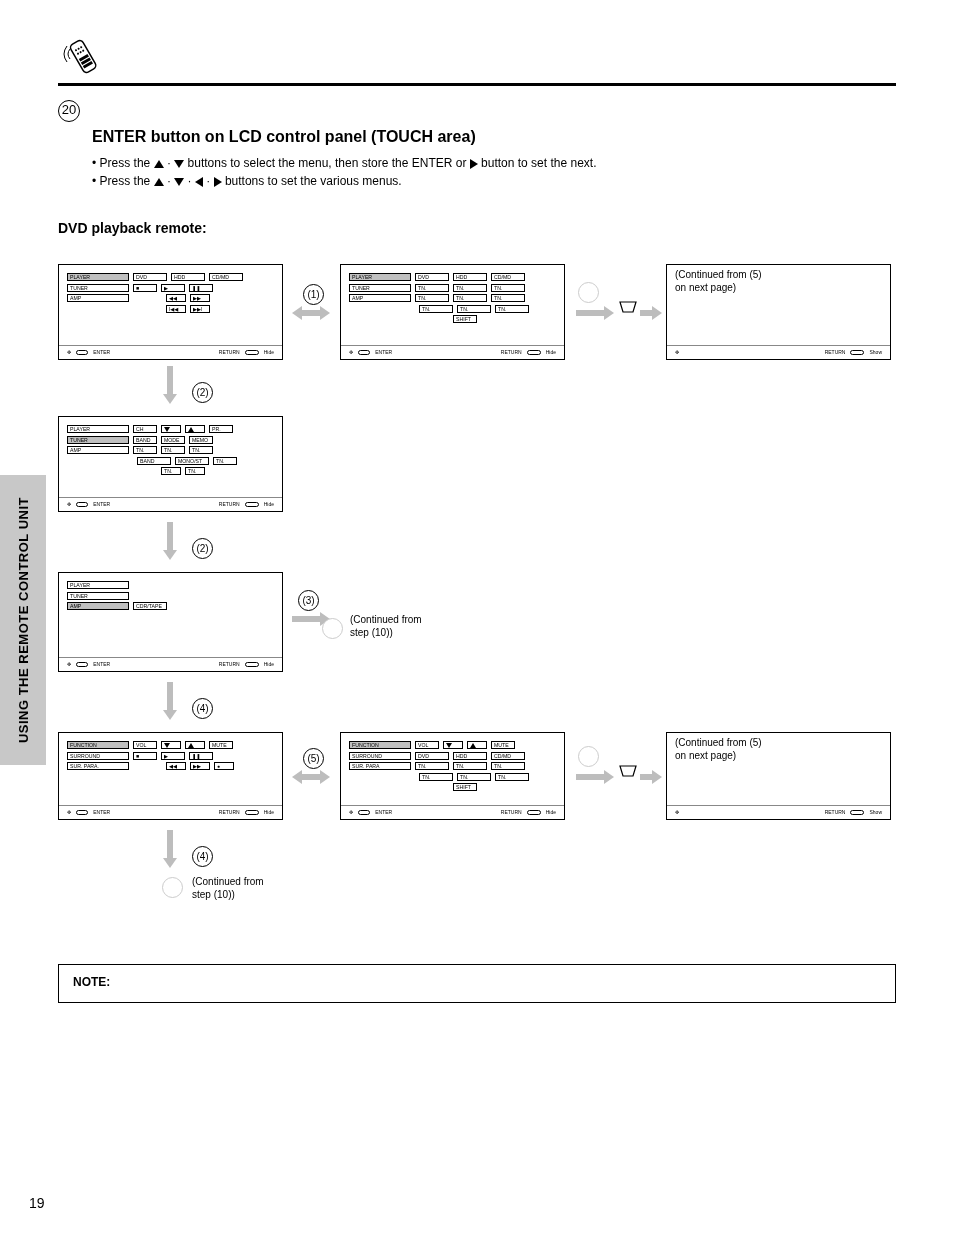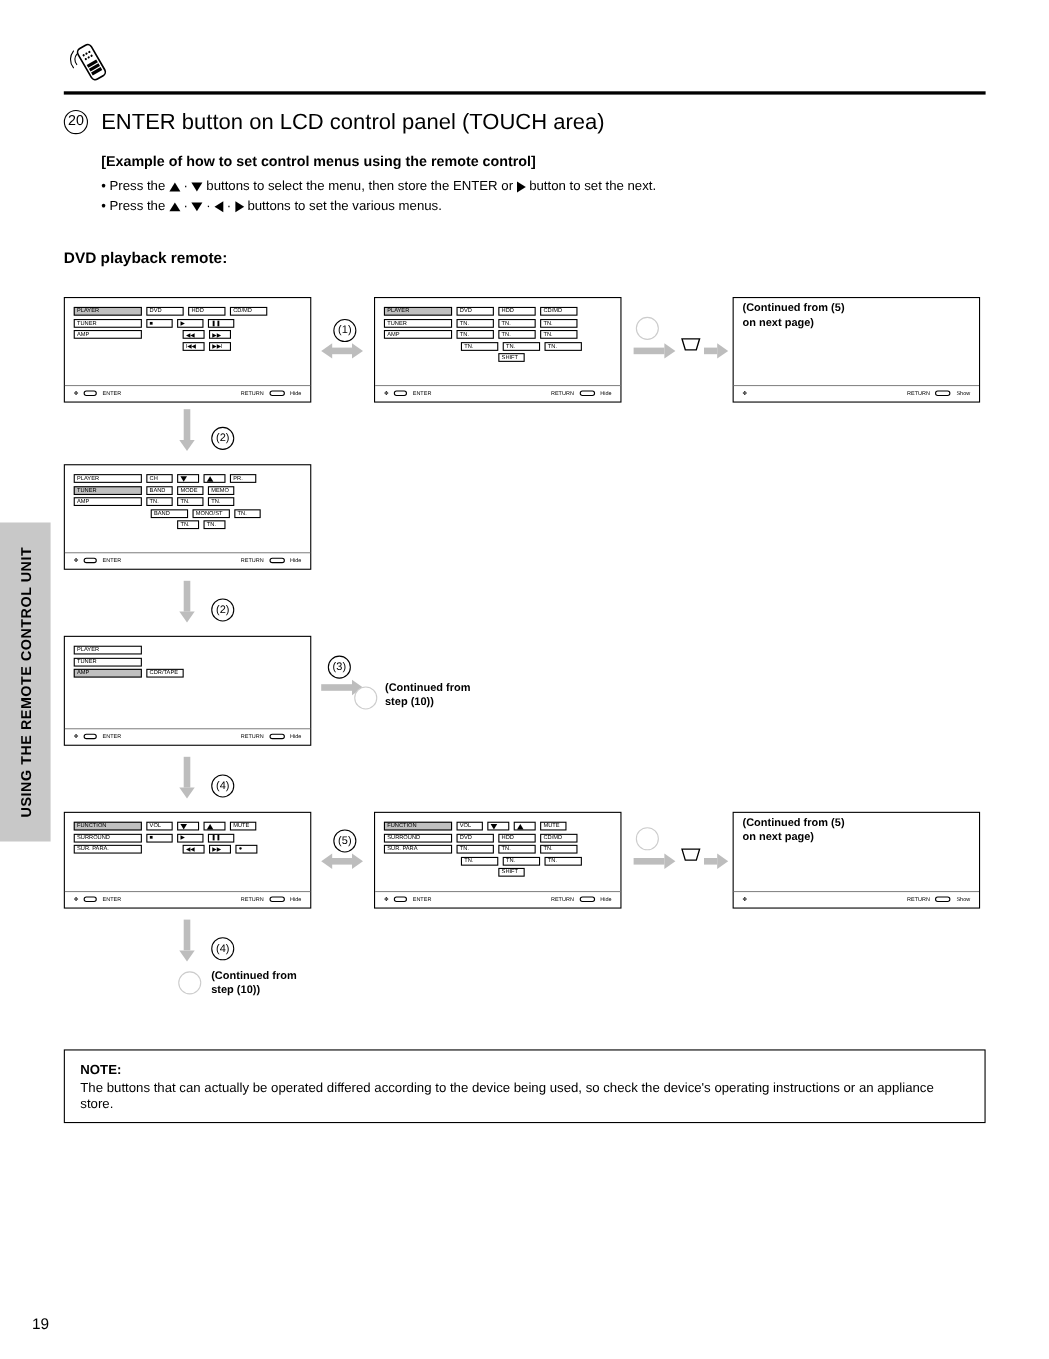--- a/index.html
+++ b/index.html
@@ -20,21 +20,21 @@
   .page{padding:55px 58px 30px 58px;}
   .zebra{position:absolute;left:0;top:475px;width:46px;height:290px;background:#c8c8c8;display:flex;align-items:center;justify-content:center;}
   .zebra span{writing-mode:vertical-rl;transform:rotate(180deg);font-size:13px;font-weight:bold;letter-spacing:0.5px;}
   .remote-ic{position:absolute;left:60px;top:32px;}
   .remote-ic svg{width:48px;height:48px;}
   .hr{border:0;border-top:3px solid #000;margin:28px 0 14px 0;}
   .step-row{display:flex;align-items:flex-start;gap:12px;}
   .stepnum{font-size:16px;flex-shrink:0;position:relative;width:22px;height:22px;}
   .stepnum .cir{position:absolute;width:22px;height:22px;border:1.3px solid #000;border-radius:50%;left:0;top:0;}
   .stepnum .n{position:absolute;width:22px;text-align:center;top:2px;font-size:13px;font-weight:400;}
-  .title{font-weight:normal;font-size:20px;margin-bottom:8px;}
+  .title{font-weight:bold;font-size:16px;margin-bottom:8px;margin-top:28px;}
   .subtitle{font-size:13px;font-weight:bold;margin:16px 0 6px 0;}
   .body{font-size:12px;line-height:1.5;}
   .tri{display:inline-block;vertical-align:middle;}
   .tri.up{width:0;height:0;border-left:5px solid transparent;border-right:5px solid transparent;border-bottom:8px solid #000;}
   .tri.down{width:0;height:0;border-left:5px solid transparent;border-right:5px solid transparent;border-top:8px solid #000;}
   .tri.left{width:0;height:0;border-top:5px solid transparent;border-bottom:5px solid transparent;border-right:8px solid #000;}
   .tri.right{width:0;height:0;border-top:5px solid transparent;border-bottom:5px solid transparent;border-left:8px solid #000;}
   .panel{border:1.2px solid #000;font-size:6.3px;display:flex;flex-direction:column;justify-content:space-between;}
   .w1{width:225px;height:96px;}
   .w2{width:225px;height:88px;}
@@ -61,22 +61,22 @@
   .sgl-r{width:38px;height:14px;position:relative;}
   .sgl-r .bar{position:absolute;left:0;right:10px;top:4px;height:6px;background:#bdbdbd;}
   .sgl-r:after{content:"";position:absolute;right:0;top:0;border-top:7px solid transparent;border-bottom:7px solid transparent;border-left:10px solid #bdbdbd;}
   .sgl-d{width:14px;height:38px;position:relative;}
   .sgl-d .bar{position:absolute;top:0;bottom:10px;left:4px;width:6px;background:#bdbdbd;}
   .sgl-d:after{content:"";position:absolute;bottom:0;left:0;border-left:7px solid transparent;border-right:7px solid transparent;border-top:10px solid #bdbdbd;}
   .circ2{width:21px;height:21px;border:1.1px solid #000;border-radius:50%;font-size:10px;display:flex;align-items:center;justify-content:center;position:absolute;background:#fff;}
   .circ0{width:21px;height:21px;border:1.1px solid #ccc;border-radius:50%;background:#fff;position:absolute;}
   .trap{position:absolute;}
   .trap svg{width:20px;height:14px;}
-  .cont{position:absolute;font-size:10px;line-height:1.25;font-weight:bold;}
-  .notebox{border:1.5px solid #000;padding:10px 14px;margin-top:4px;}
+  .cont{position:absolute;font-size:10px;line-height:1.25;}
+  .notebox{border:1.5px solid #000;padding:10px 14px;margin-top:20px;}
   .notebox .nt{font-weight:bold;font-size:12px;margin-bottom:3px;}
   .pgnum{position:absolute;left:29px;bottom:24px;font-size:14px;}
   .glyph{font-family:Arial;display:inline-block;}
 </style>
 </head>
 <body>
 
 <div class="zebra">
     <span>USING THE REMOTE CONTROL UNIT</span>
   </div>
@@ -103,21 +103,20 @@
 
   <hr class="hr">
 
   <div class="step-row">
     <div class="stepnum">
       <div class="cir"></div>
         <div class="n">20</div>
     </div>
     <div style="flex:1">
       <div class="title">ENTER button on LCD control panel (TOUCH area)</div>
-      <div class="subtitle">[Example of how to set control menus using the remote control]</div>
       <div class="body">
         <span>• Press the </span>
         <span class="tri up"></span>&nbsp;·&nbsp;<span class="tri down"></span>
         <span> buttons to select the menu, then store the ENTER or </span>
         <span class="tri right"></span>
         <span> button to set the next.</span><br>
         <span>• Press the </span>
         <span class="tri up"></span>&nbsp;·&nbsp;<span class="tri down"></span>&nbsp;·&nbsp;<span class="tri left"></span>&nbsp;·&nbsp;<span class="tri right"></span>
         <span> buttons to set the various menus.</span>
       </div>
@@ -521,17 +520,16 @@
     <div class="circ2" style="left:134px;top:582px;">
         <span>(4)</span>
       </div>
     <div class="circ0" style="left:104px;top:613px;"></div>
     <div class="cont" style="left:134px;top:612px;white-space:pre;">(Continued from
 step (10))</div>
   </div>
 
   <div class="notebox">
     <div class="nt">NOTE:</div>
-    <div>The buttons that can actually be operated differed according to the device being used, so check the device's operating instructions or an appliance store.</div>
   </div>
 </div>
 
 <div class="pgnum">19</div>
 
 </body></html>

